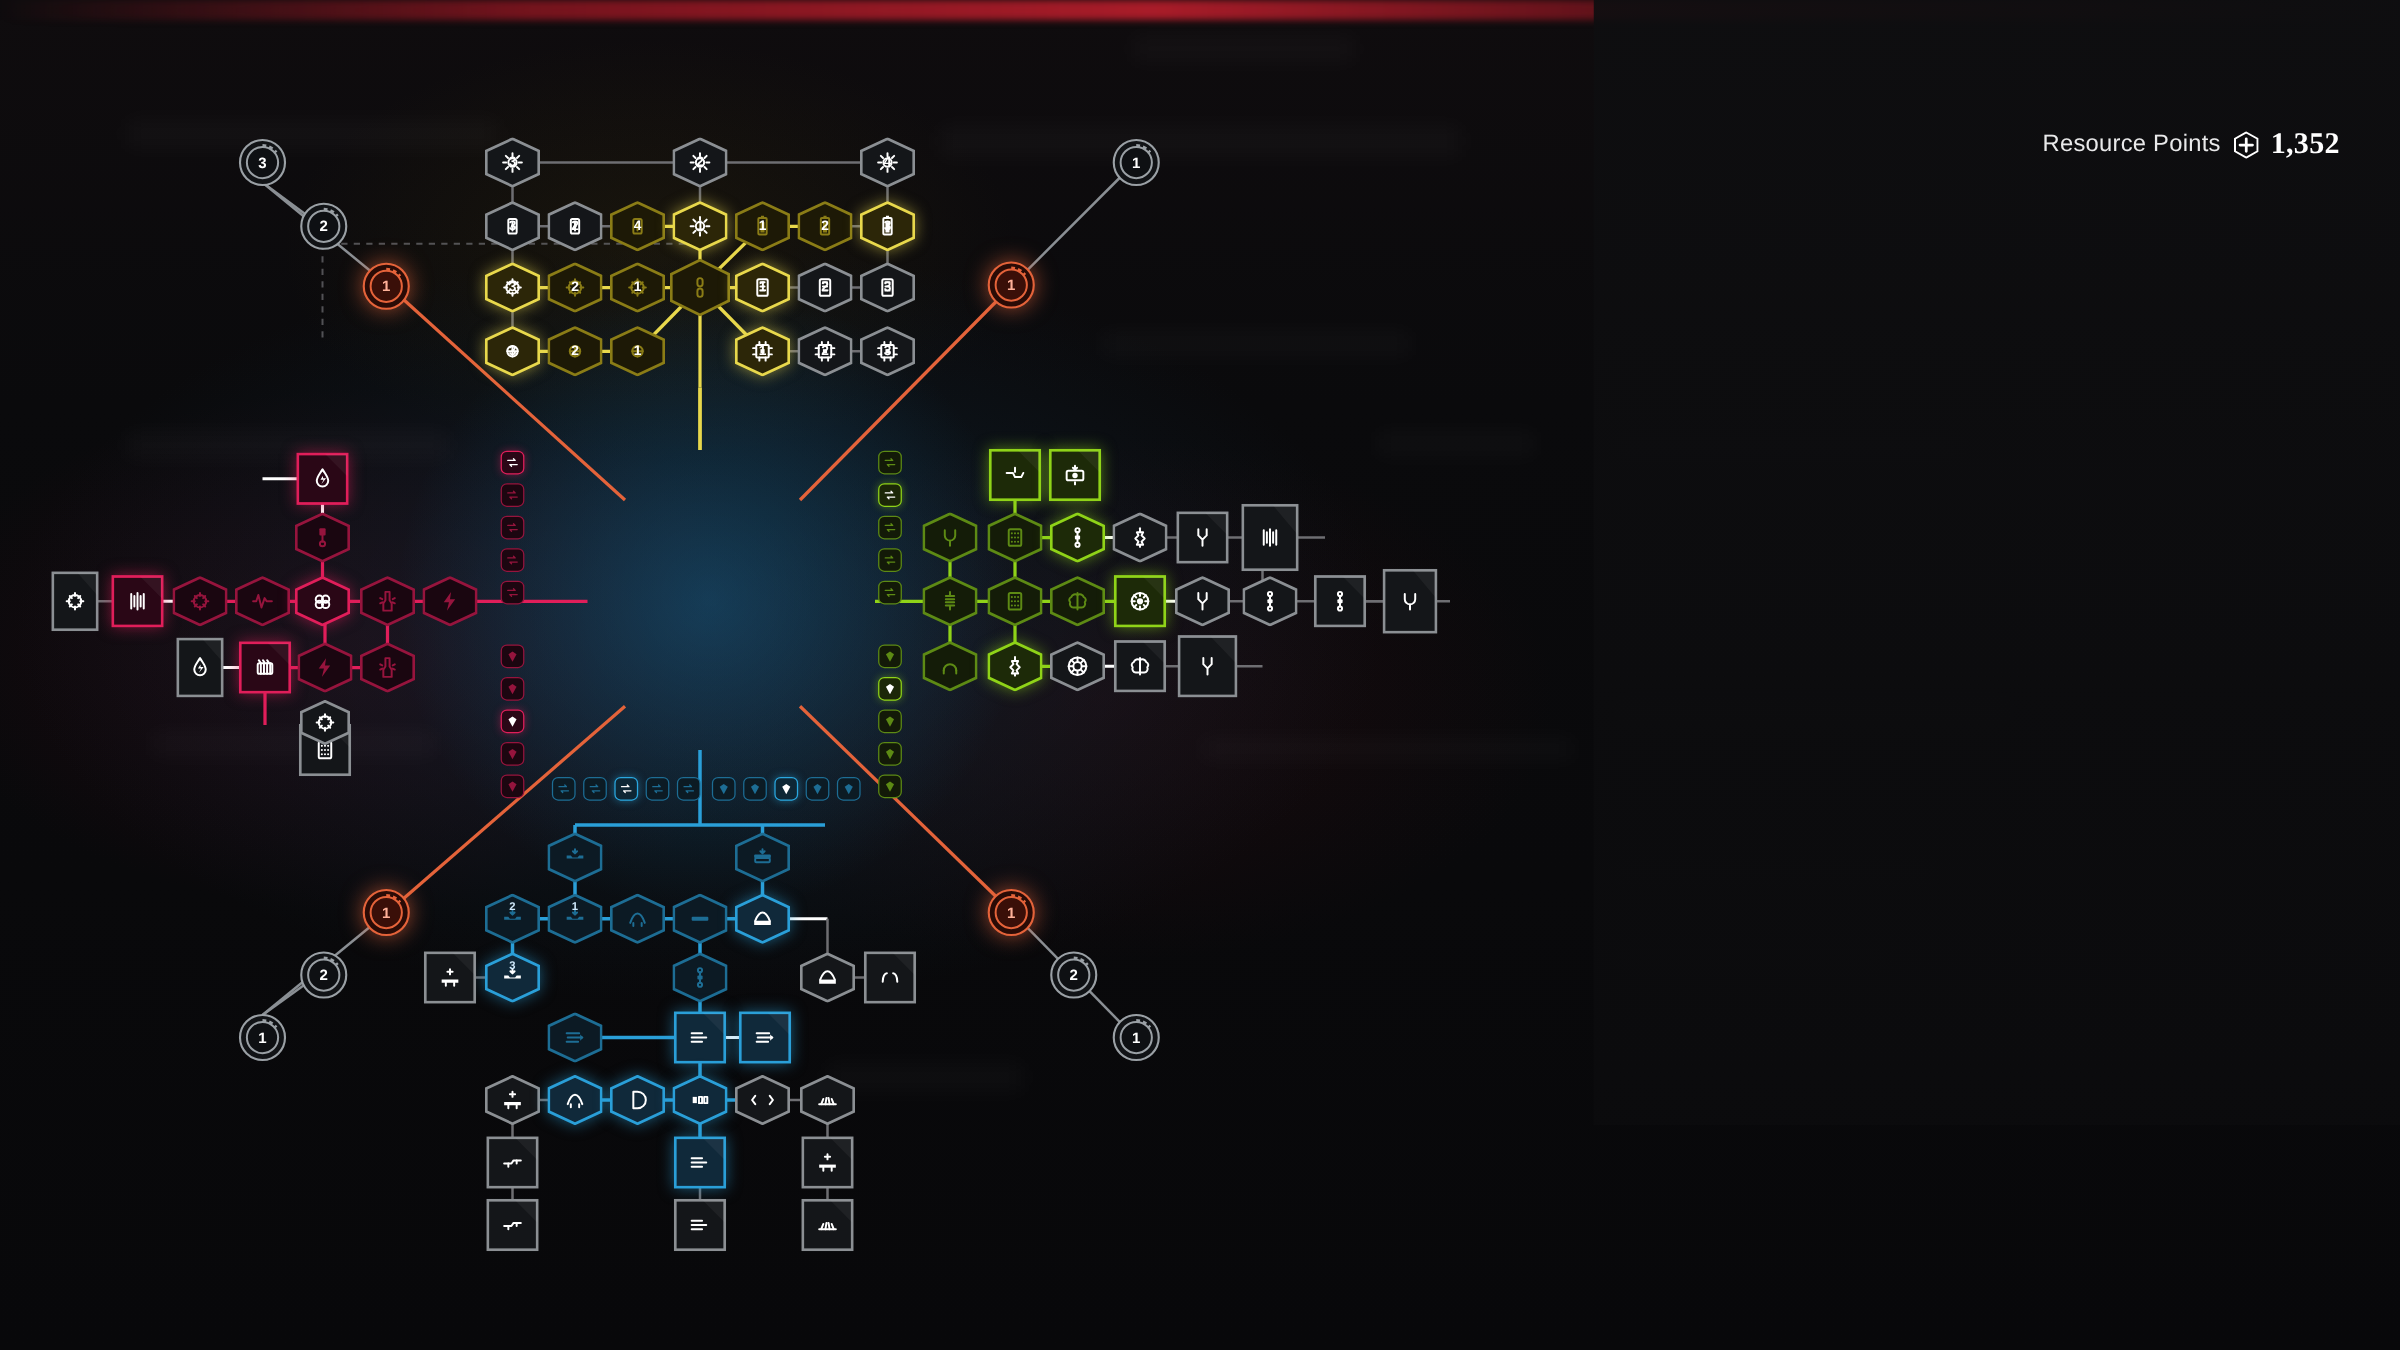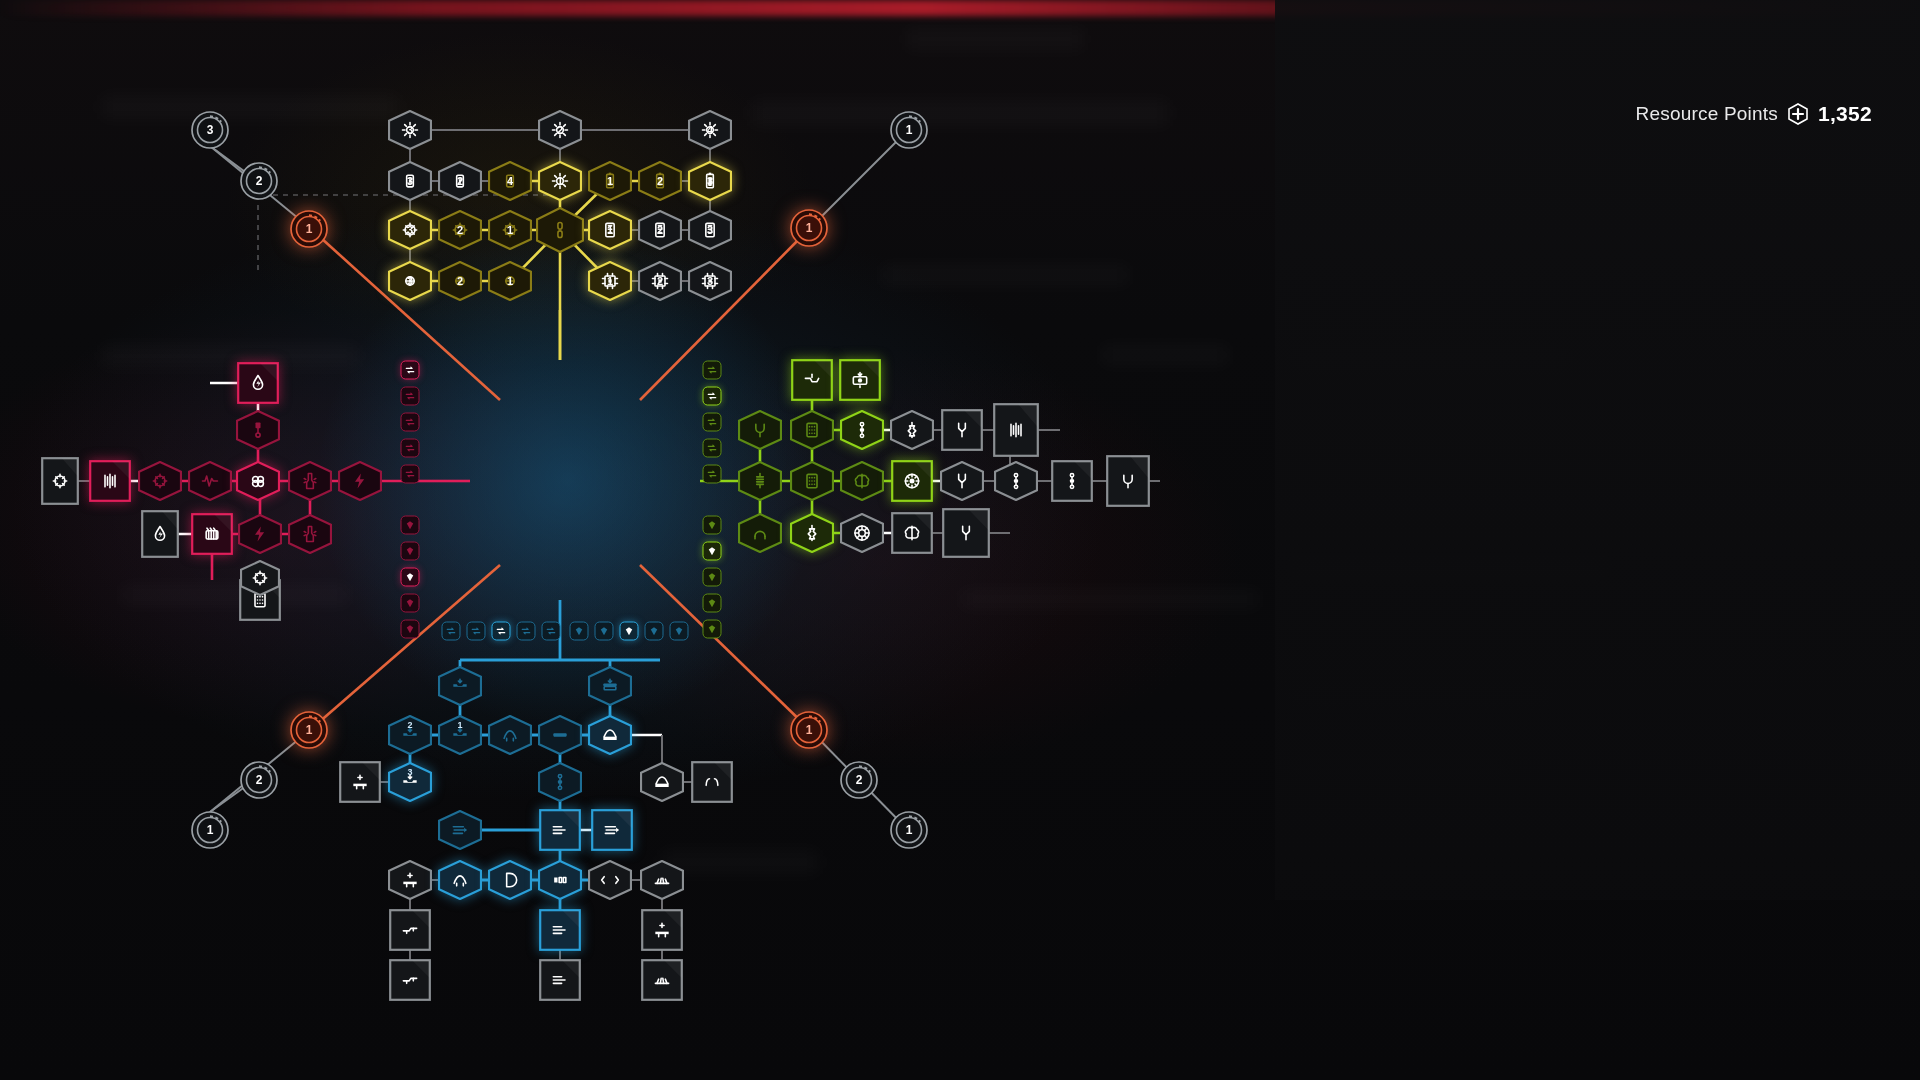--- a/index.html
+++ b/index.html
@@ -128,21 +128,21 @@
   
   #side-panel {
     position:absolute; right:0; top:0; width:645px; height:900px;
     background: linear-gradient(180deg, rgba(14,14,16,0.92) 0%, rgba(11,11,13,0.95) 100%);
   }
   #resource-bar {
     position:absolute; right:48px; top:102px;
     display:flex; align-items:center; gap:10px;
   }
   #resource-label { font-size:19px; color:#e9e9ea; letter-spacing:.2px; }
-  #resource-value { font-size:21px; font-weight:bold; color:#ffffff; letter-spacing:.3px; }
+  #resource-value { font-size:24px; font-weight:bold; color:#ffffff; letter-spacing:.3px;font-family:Liberation Serif, serif; }
 </style>
 </head>
 <body>
 
 <div id="root">
   <div class="bg-base"></div>
   <div class="bg-topglow"></div>
 
   <div class="bg-blur-block" style="left:905px;top:28px;width:180px;height:22px;"></div>
   <div class="bg-blur-block" style="left:100px;top:95px;width:300px;height:24px;"></div>

